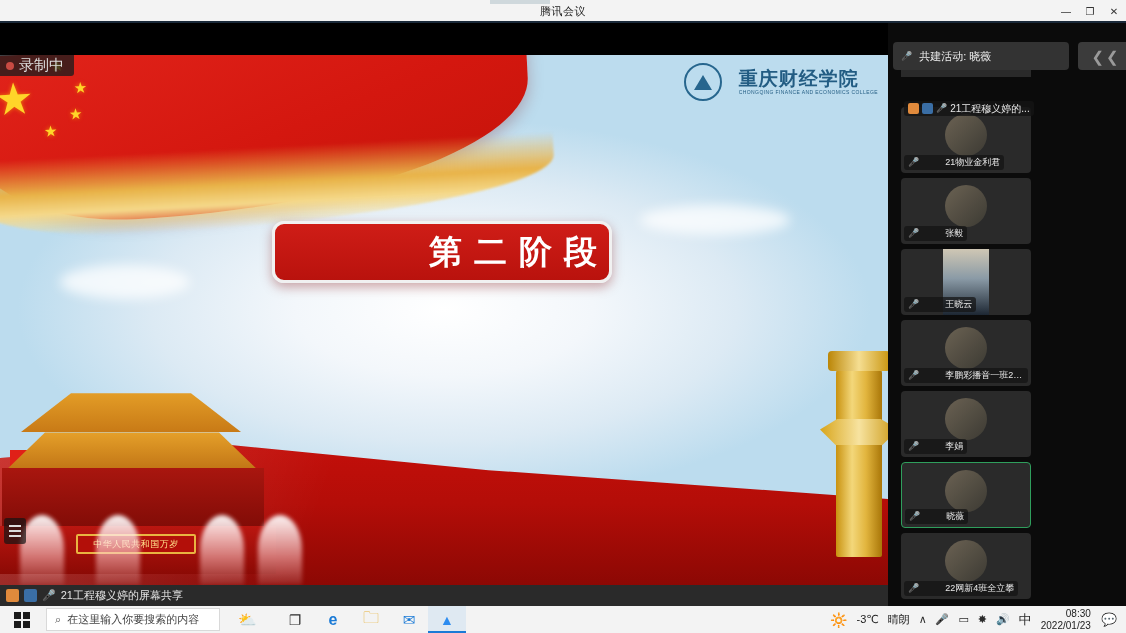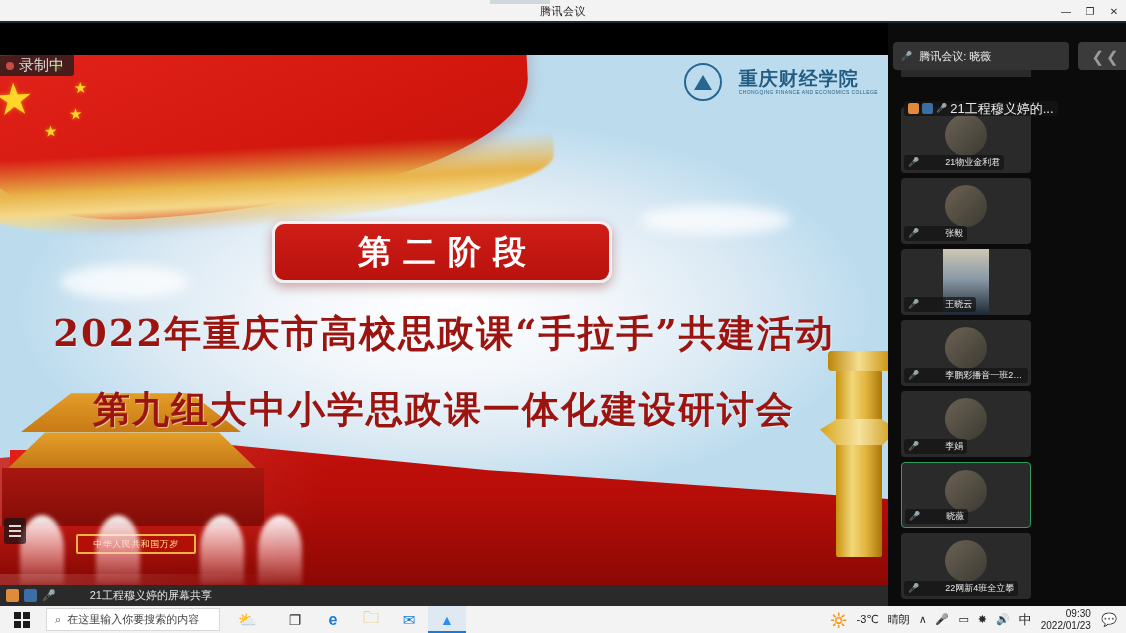--- a/index.html
+++ b/index.html
@@ -72,21 +72,21 @@
     border-bottom-right-radius:3px; z-index:20;
   }
   #recording .dot { width:8px; height:8px; border-radius:50%; background:#c94b43; }
   #recording .lbl { font-size:15px; color:#dcdcdc; }
 
   
   #phase-box {
     position:absolute; left:272px; top:166px; width:340px; height:62px;
     background:linear-gradient(180deg,#cf1d17 0%,#b9120d 100%);
     border:3px solid #f1f1f1; border-radius:12px;
-    display:flex; align-items:center; justify-content:center;
+    display:flex; align-items:center; justify-content:flex-end;
     box-shadow:0 4px 12px rgba(120,0,0,.35); z-index:8;
   }
   #phase-box span {
     font-family:"DejaVu Sans","Liberation Sans",sans-serif;
     font-size:33px; font-weight:bold; color:#fff; letter-spacing:12px; padding-left:12px;
   }
 
   .headline {
     position:absolute; width:888px; text-align:center; z-index:8;
     font-family:"DejaVu Serif","Liberation Serif",serif; font-weight:bold;
@@ -186,21 +186,21 @@
 
   
   #share-strip {
     position:absolute; left:0; bottom:0; width:888px; height:21px;
     background:#2a2a2a; display:flex; align-items:center; gap:5px; padding:0 6px; z-index:14;
   }
   .sq { width:13px; height:13px; border-radius:2px; display:inline-block; flex:none; }
   .sq.orange { background:#e08a3c; }
   .sq.screen { background:#3a6ea5; }
   #share-strip .mic { color:#c2453c; font-size:11px; }
-  #share-strip .txt { font-size:11px; color:#e4e4e4; white-space:nowrap;margin-left:29px; }
+  #share-strip .txt { font-size:11px; color:#e4e4e4; white-space:nowrap; }
 
   
   #rail {
     position:absolute; right:0; top:0; width:238px; height:583px;
     background:#0b0b0b; overflow:hidden;
   }
   .tile {
     position:absolute; left:13px; width:130px; height:66px;
     background:#2a2a2a; border-radius:4px; overflow:hidden;
   }
@@ -239,21 +239,21 @@
 
   #rail-top-partial {
     position:absolute; left:13px; top:28px; width:130px; height:26px;
     background:#2a2a2a; border-radius:4px 4px 0 0; overflow:hidden;
   }
   #rail-first-name {
     position:absolute; left:16px; top:78px; height:15px; z-index:32;
     display:flex; align-items:center; gap:3px; padding:0 4px;
     background:rgba(20,20,20,.8); border-radius:3px;
   }
-  #rail-first-name .nm { font-size:13px; color:#e8e8e8; white-space:nowrap; }
+  #rail-first-name .nm { font-size:10px; color:#e8e8e8; white-space:nowrap; }
 
   
   #taskbar {
     position:absolute; left:0; bottom:0; width:1126px; height:27px;
     background:#f3f3f3; display:flex; align-items:center;
   }
   #start {
     width:44px; height:27px; display:flex; align-items:center; justify-content:center;
   }
   #start .grid { display:grid; grid-template-columns:7px 7px; grid-template-rows:7px 7px; gap:2px; }
@@ -341,22 +341,20 @@
 
         <div id="pillar">
           <div class="cap"></div>
           <div class="wing"></div>
         </div>
 
         <div id="phase-box">
           <span>第二阶段</span>
         </div>
 
-        <div class="headline" id="headline1">2022年重庆市高校思政课“手拉手”共建活动</div>
-        <div class="headline" id="headline2">第九组大中小学思政课一体化建设研讨会</div>
       </div>
 
       <div id="recording">
         <span class="dot"></span>
         <span class="lbl">录制中</span>
       </div>
 
       <div id="share-menu">
         <i></i>
         <i></i>
@@ -370,21 +368,21 @@
         <span class="txt">21工程穆义婷的屏幕共享</span>
       </div>
     </div>
 
     <div id="rail">
 
       <div id="rail-top-partial"></div>
 
       <div id="speaking">
         <span class="micicon muted">🎤</span>
-        <span class="nm">腾讯会议: 晓薇</span>
+        <span class="nm">共建活动: 晓薇</span>
       </div>
       <div id="speaking-chev">
         <span class="c">❮</span>
         <span class="c">❮</span>
       </div>
 
       <div id="rail-first-name">
         <span class="sq orange" style="width:11px;height:11px;"></span>
         <span class="sq screen" style="width:11px;height:11px;"></span>
         <span class="micicon muted">🎤</span>
@@ -480,19 +478,19 @@
       <span style="font-size:14px;">🔆</span>
       <span class="w-temp">-3℃</span>
       <span class="w-desc">晴朗</span>
       <span class="ti">∧</span>
       <span class="ti">🎤</span>
       <span class="ti">▭</span>
       <span class="ti">✸</span>
       <span class="ti">🔊</span>
       <span class="ti" style="font-size:13px;">中</span>
       <div id="clock">
-        <span class="t">09:30</span>
+        <span class="t">08:30</span>
         <span class="d">2022/01/23</span>
       </div>
       <span id="action-center">💬</span>
     </div>
   </div>
 </div>
 
 </body></html>

